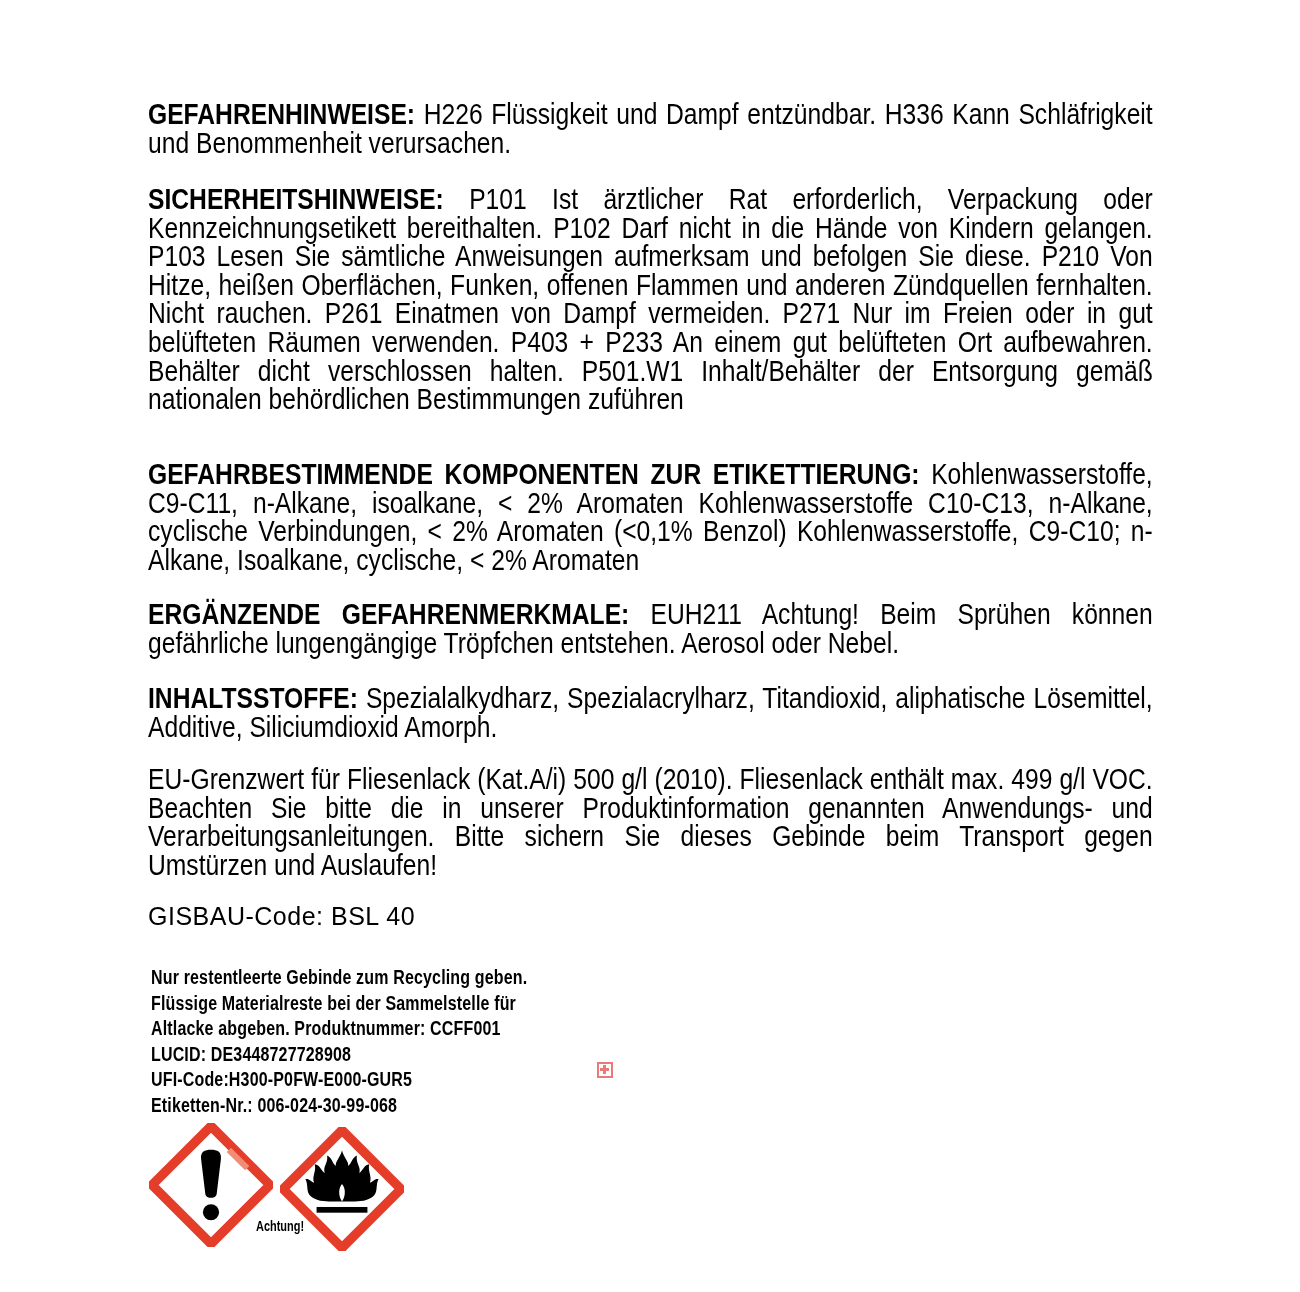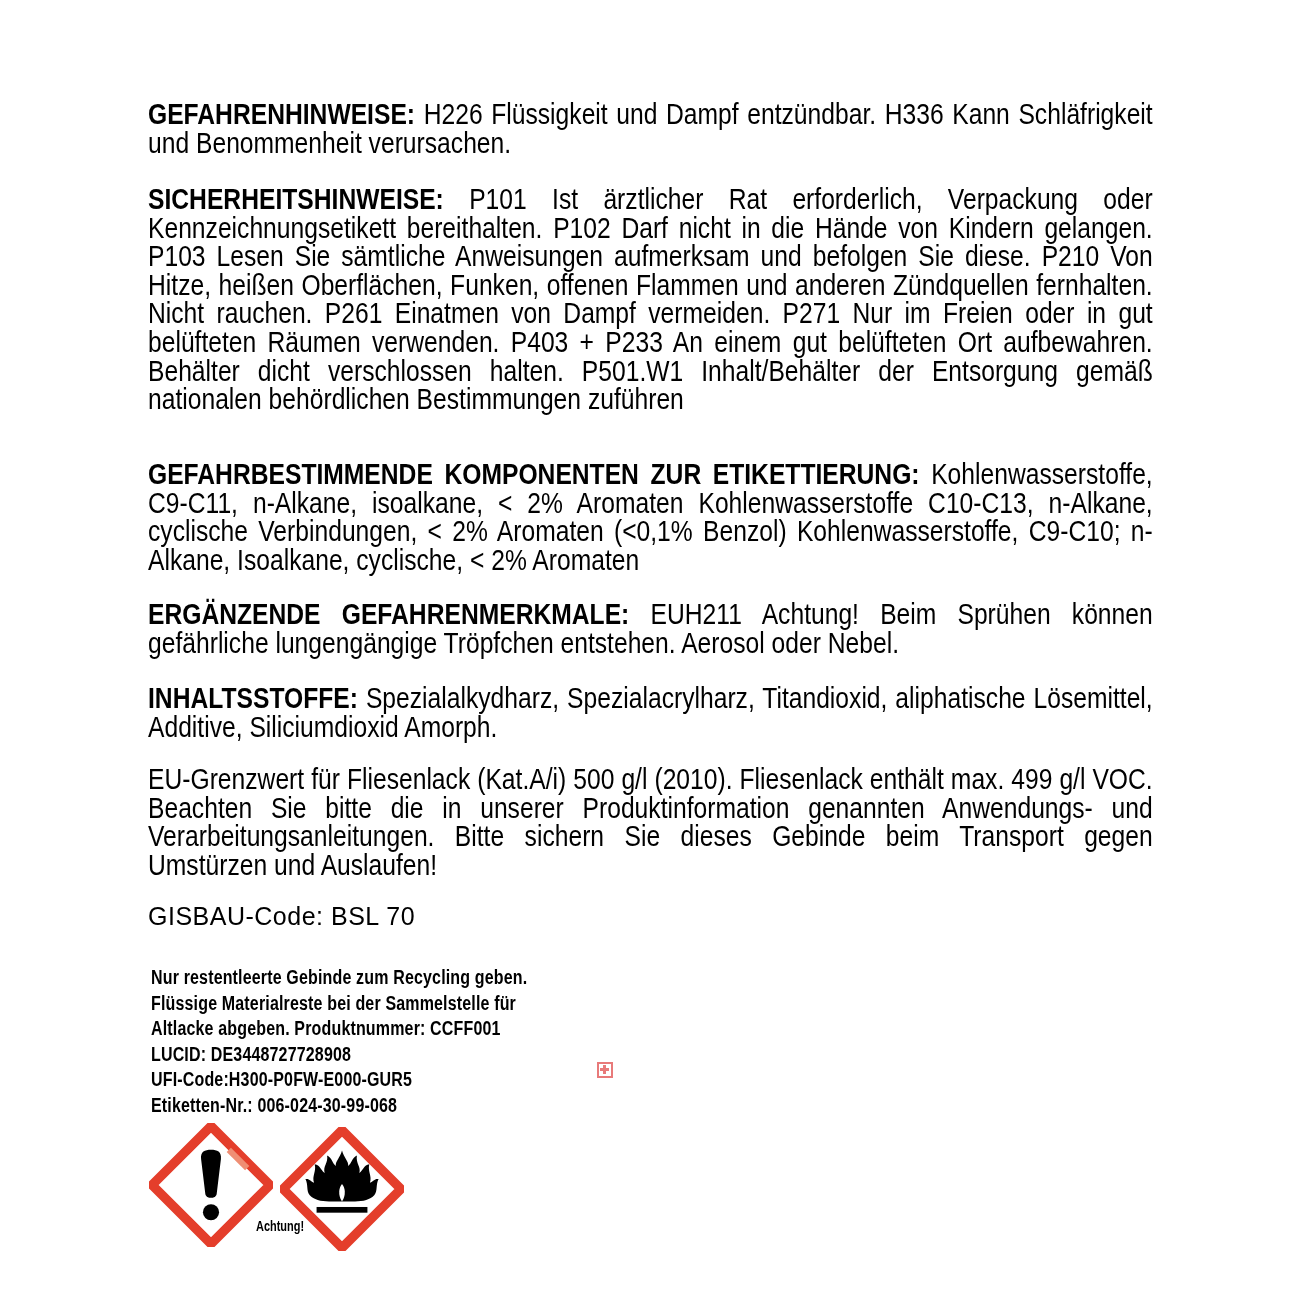--- a/index.html
+++ b/index.html
@@ -83,21 +83,21 @@
   <div class="para" style="top:684px">
     <span class="ph">INHALTSSTOFFE:</span>
     <span class="pb">Spezialalkydharz, Spezialacrylharz, Titandioxid, aliphatische Lösemittel, Additive, Siliciumdioxid Amorph.</span>
   </div>
 
   <div class="para" style="top:765px">
     <span class="ph"></span>
     <span class="pb">EU-Grenzwert für Fliesenlack (Kat.A/i) 500 g/l (2010). Fliesenlack enthält max. 499 g/l VOC. Beachten Sie bitte die in unserer Produktinformation genannten Anwendungs- und Verarbeitungsanleitungen. Bitte sichern Sie dieses Gebinde beim Transport gegen Umstürzen und Auslaufen!</span>
   </div>
 
-  <div class="gisbau">GISBAU-Code: BSL 70</div>
+  <div class="gisbau">GISBAU-Code: BSL 40</div>
 
   <div class="smallprint">
     <div>Nur restentleerte Gebinde zum Recycling geben.</div>
     <div>Flüssige Materialreste bei der Sammelstelle für</div>
     <div>Altlacke abgeben. Produktnummer: CCFF001</div>
     <div>LUCID: DE3448727728908</div>
     <div>UFI-Code:H300-P0FW-E000-GUR5</div>
     <div>Etiketten-Nr.: 006-024-30-99-068</div>
   </div>
 

